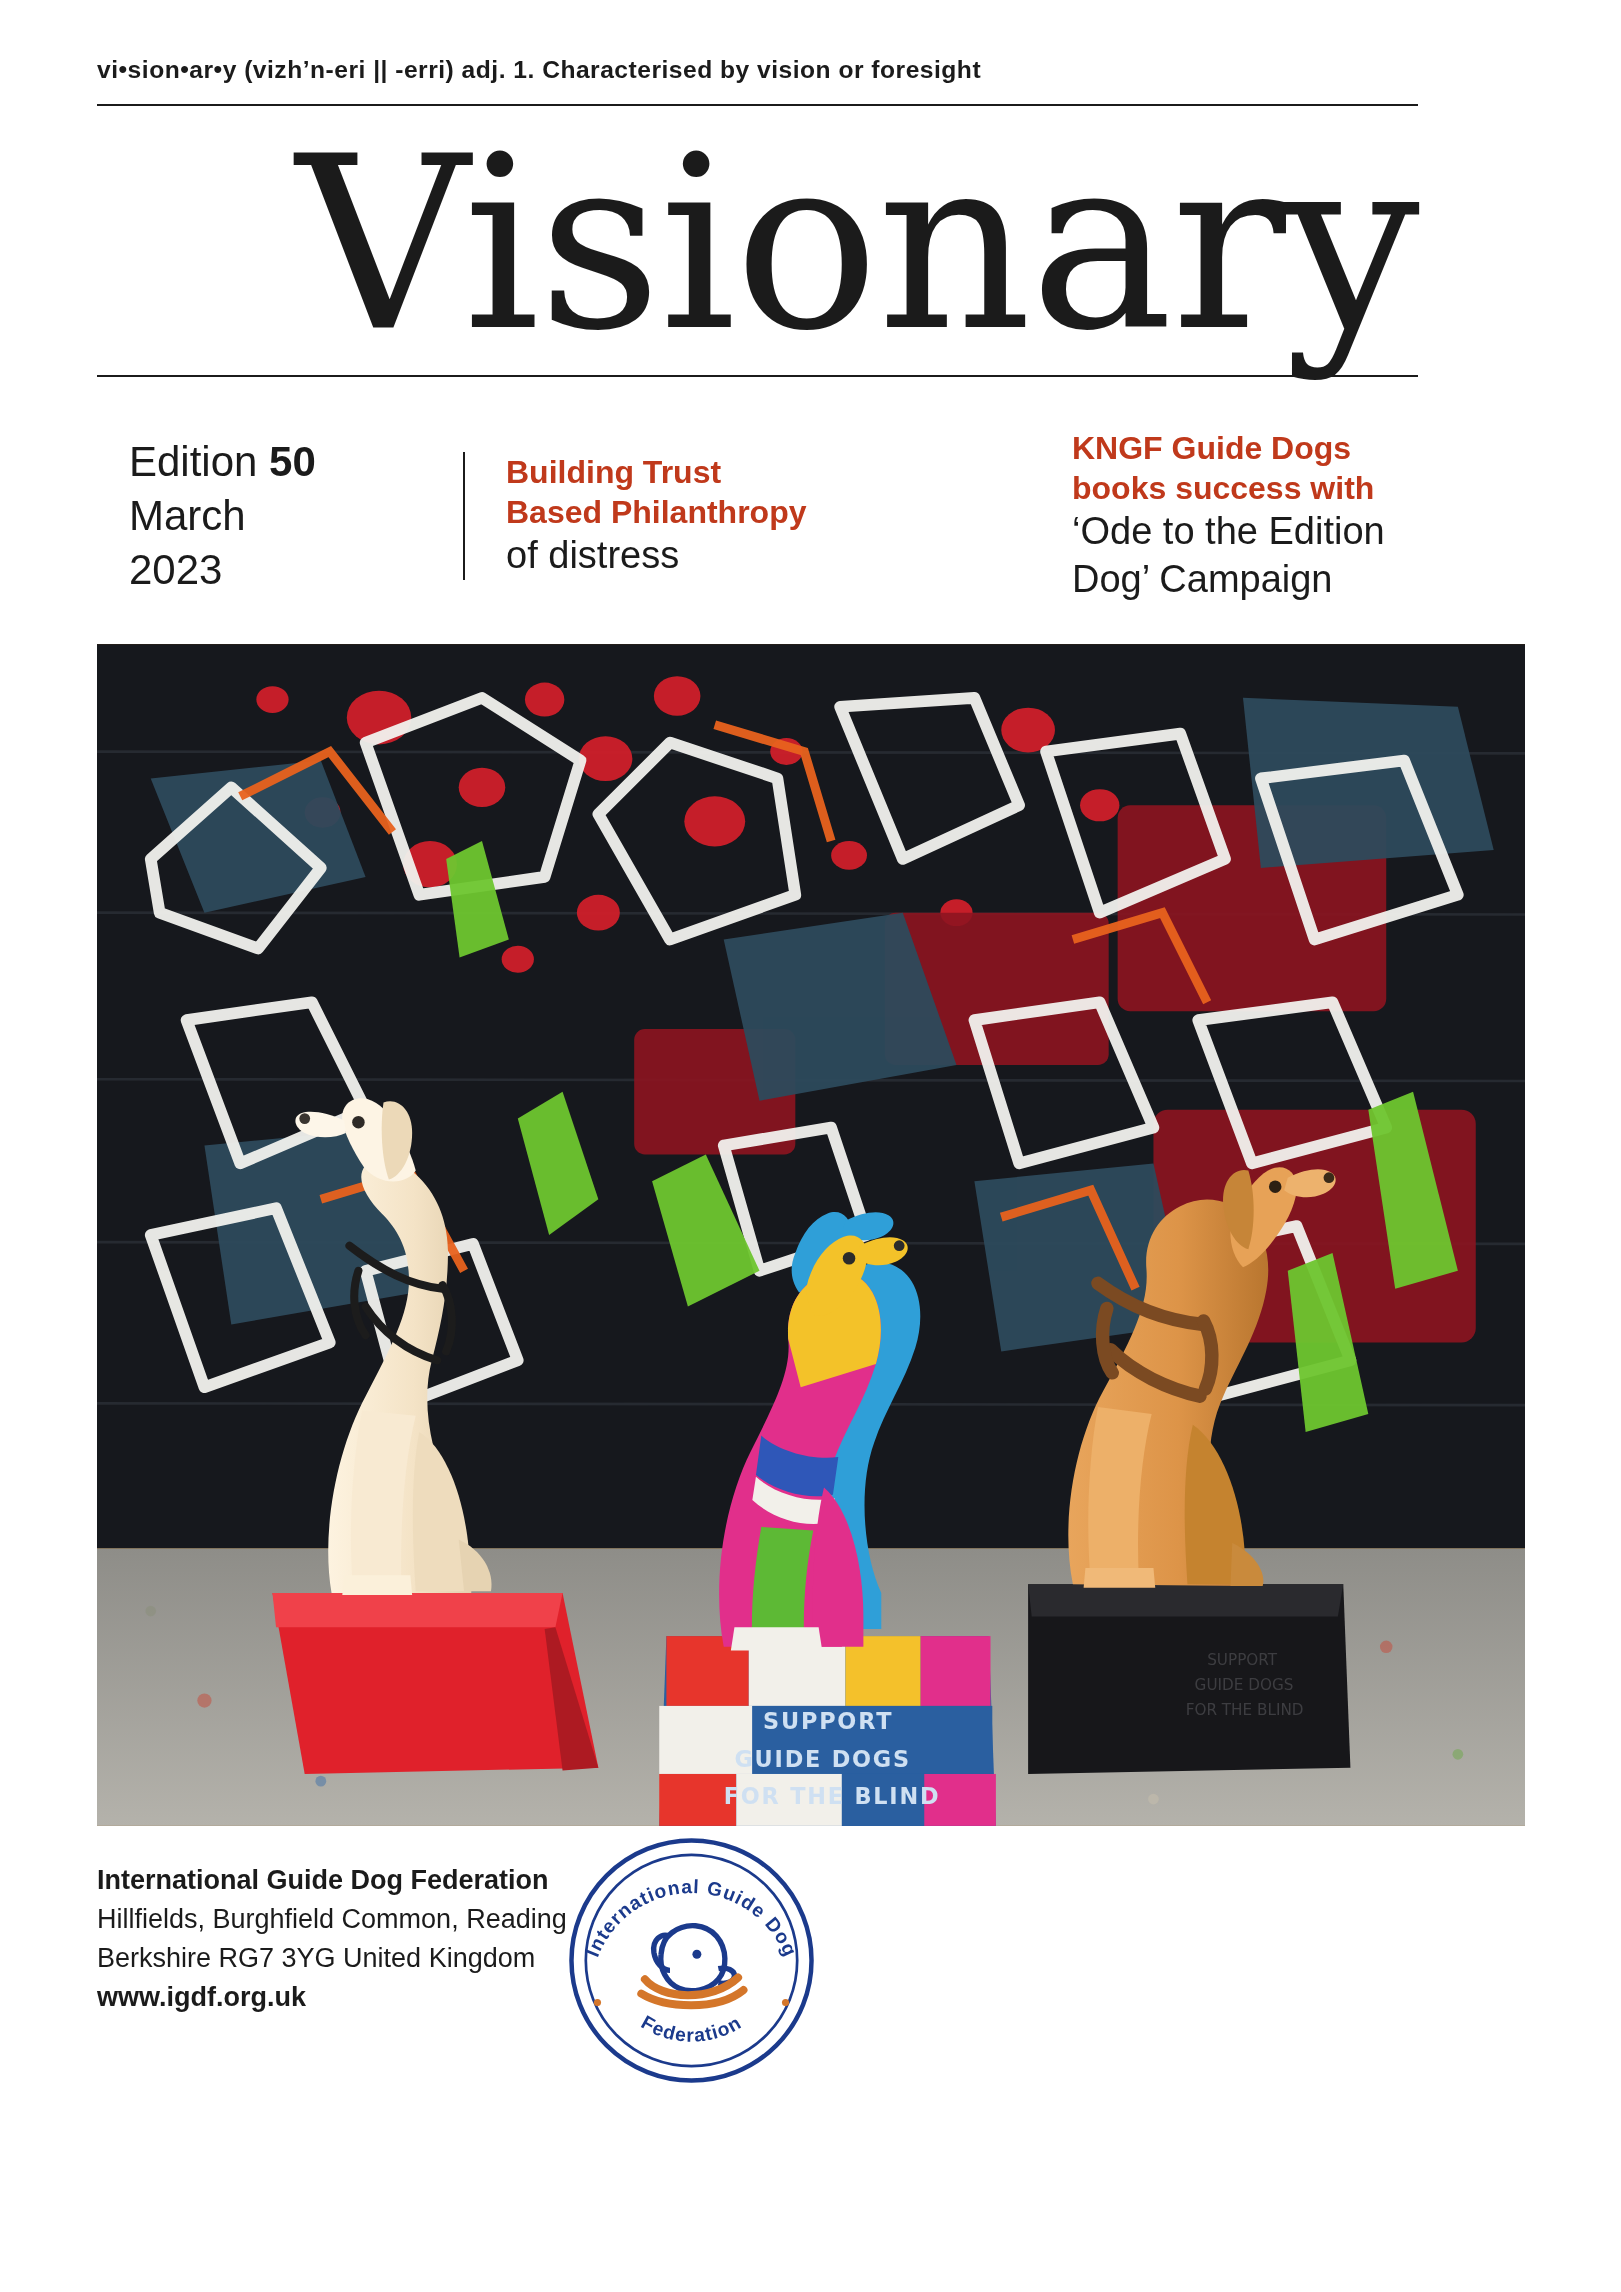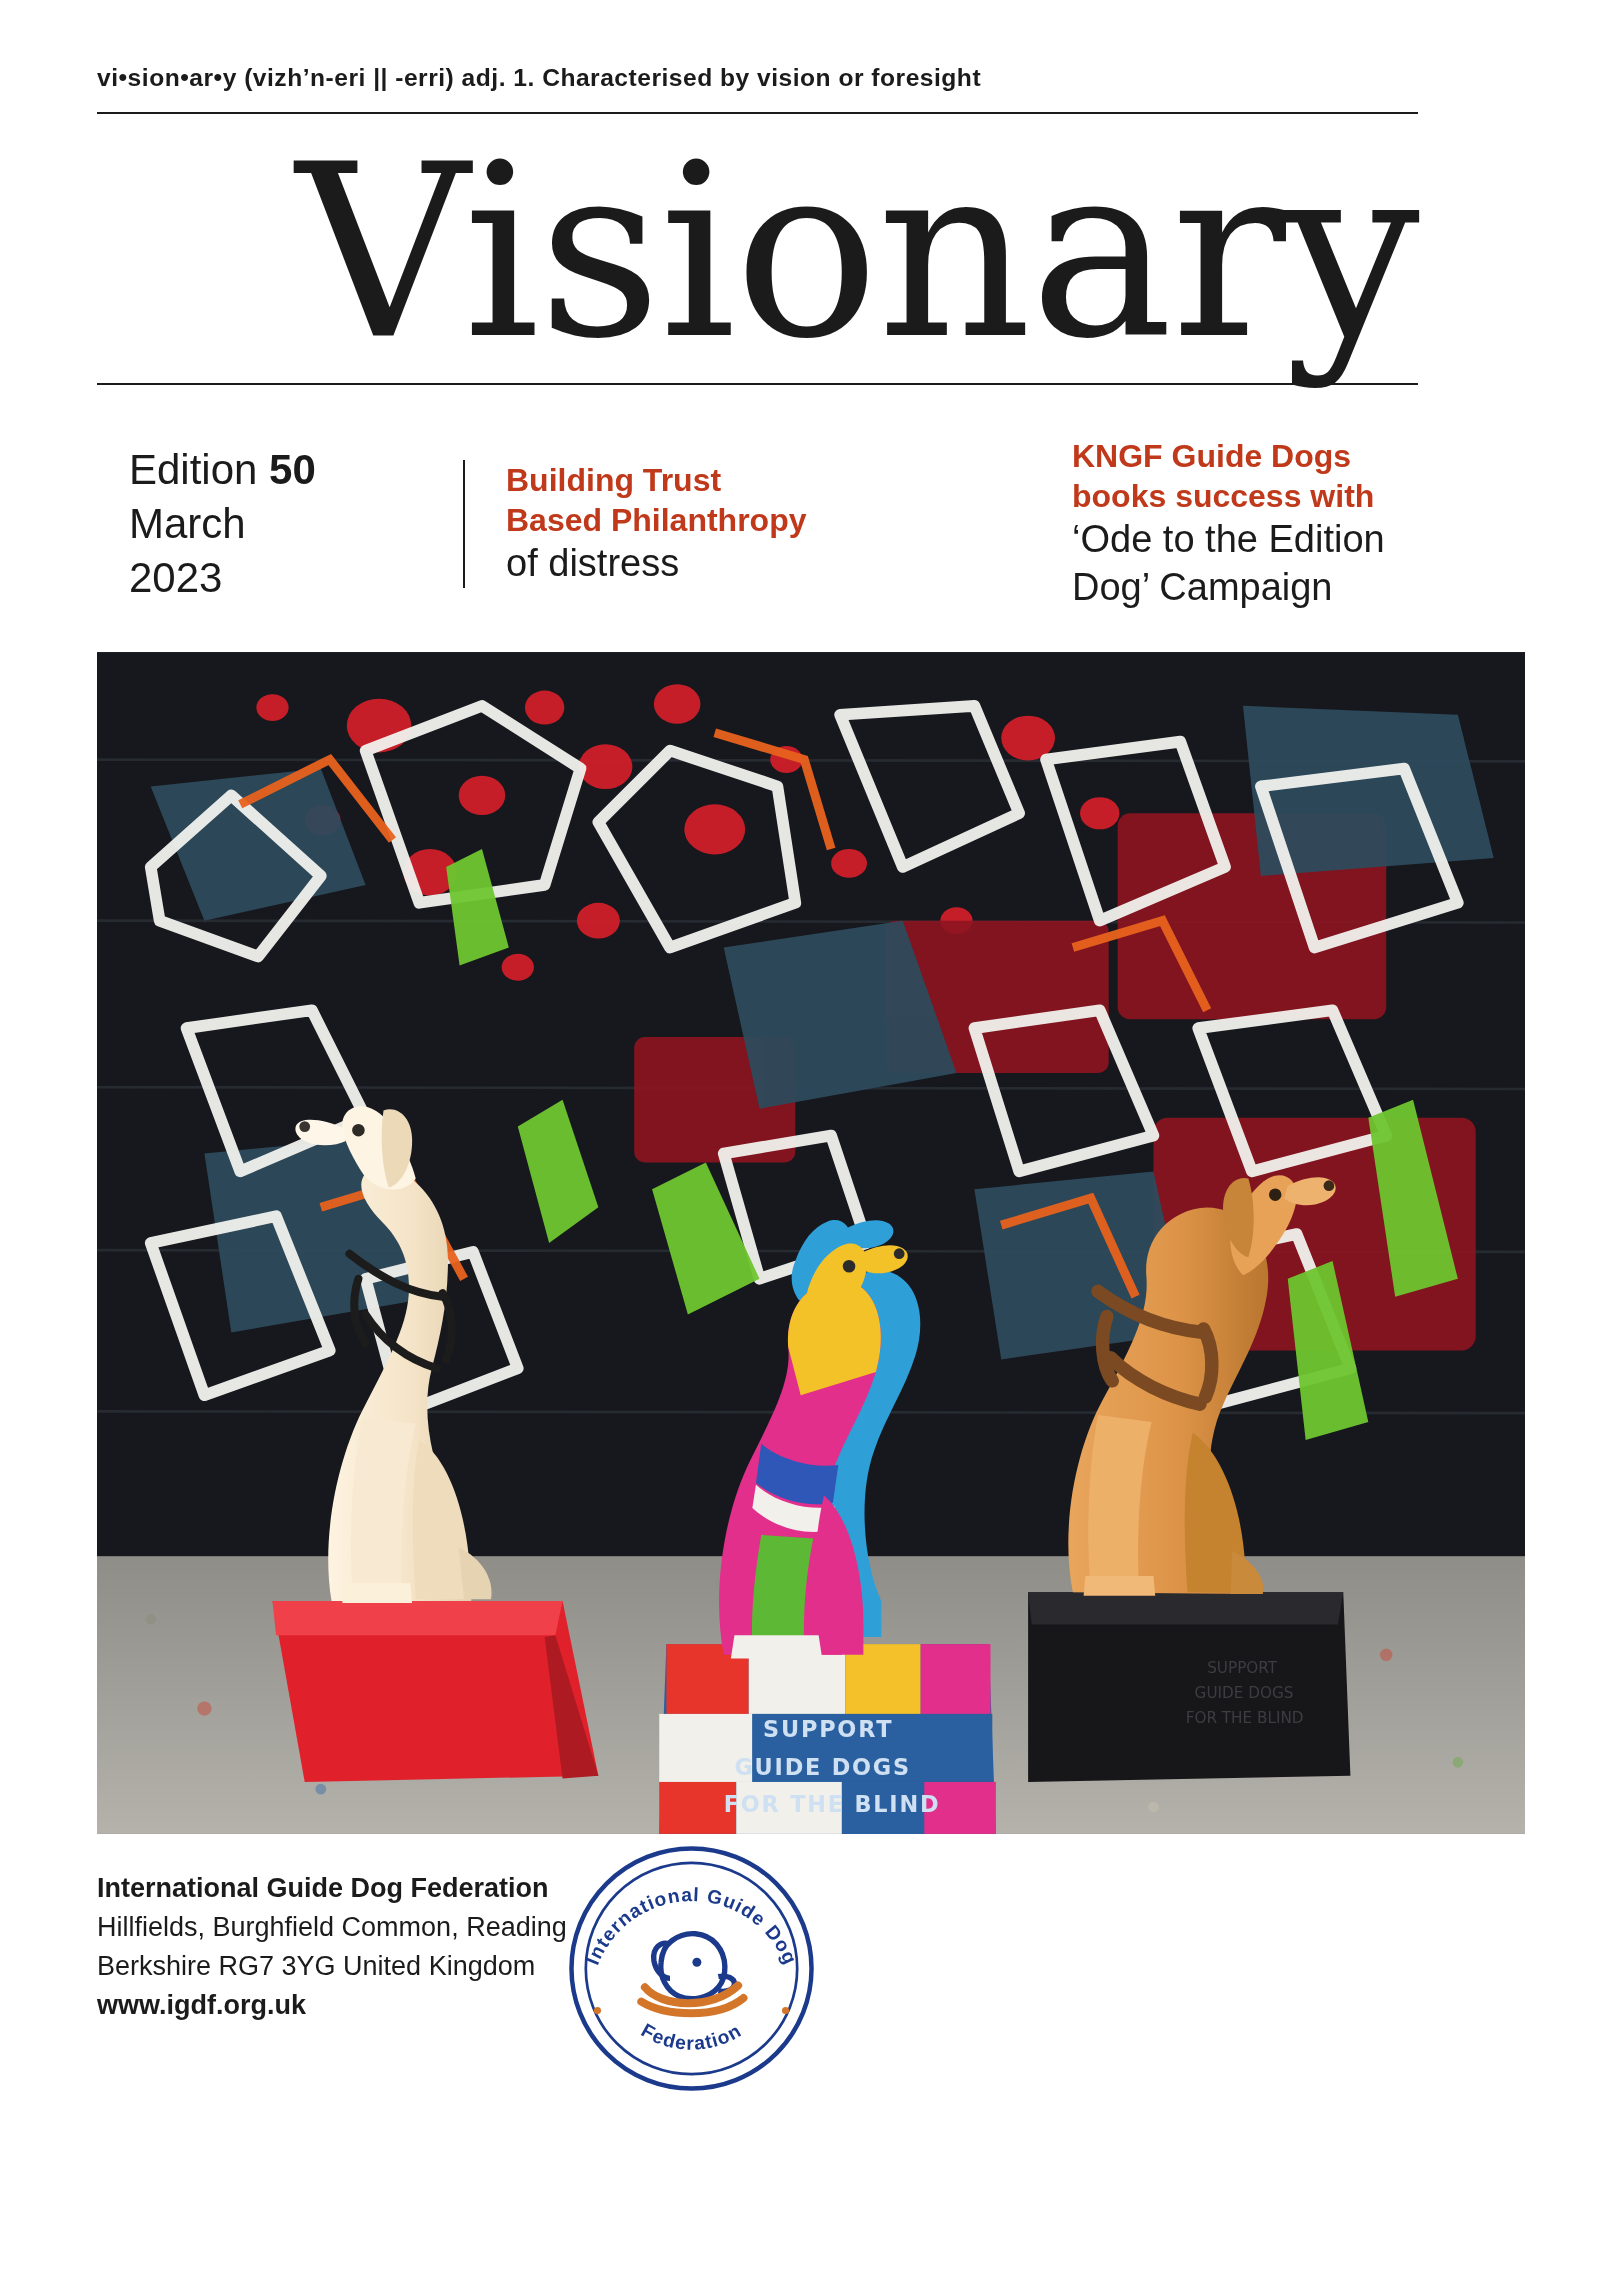--- a/index.html
+++ b/index.html
@@ -12,21 +12,21 @@
     height: 2293px;
     font-family: "Liberation Sans", sans-serif;
     color: #1b1b1b;
     position: relative;
     overflow: hidden;
   }
   .page {
     width: 1515px;
     height: 2293px;
     box-sizing: border-box;
-    padding: 8px 97px;
+    padding: 0 97px;
     position: relative;
   }
 
   
   .strapline {
     padding-top: 56px;
     font-size: 24.6px;
     font-weight: bold;
     letter-spacing: 0.5px;
     color: #1b1b1b;
@@ -102,21 +102,21 @@
     color: #1b1b1b;
   }
 
   
   .photo {
     margin-top: 12.5px;
     width: 1428px;
     height: 1182px;
     position: relative;
     overflow: hidden;
-    background: #737373;
+    background: #a16207;
   }
   .photo svg { display: block; }
 
   
   .footer {
     margin-top: 35px;
     display: flex;
     align-items: flex-start;
     justify-content: flex-start;
   }

